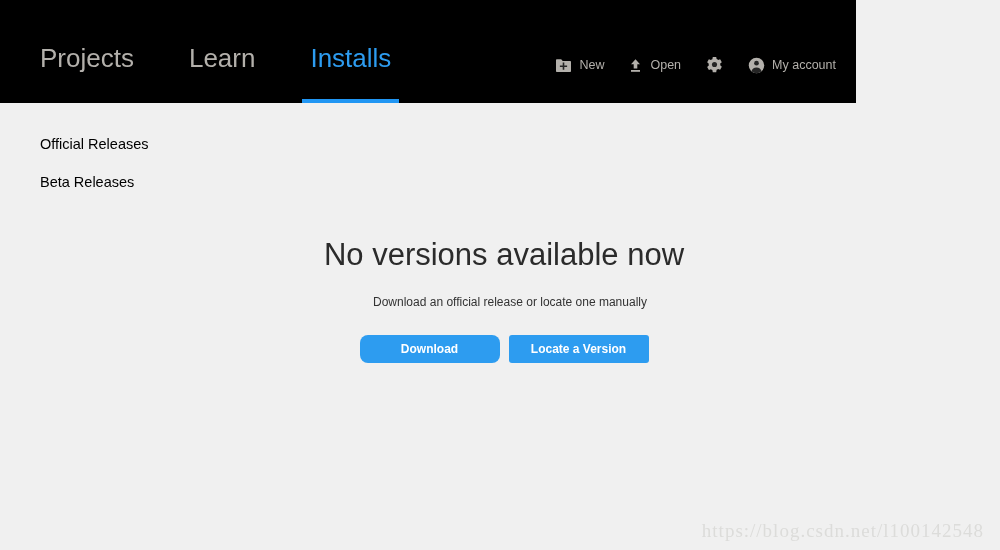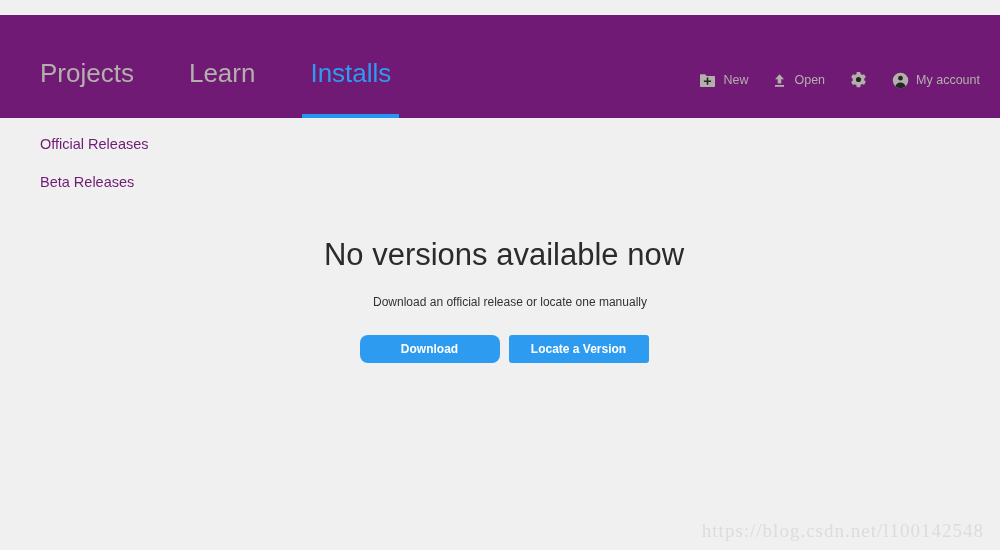--- a/index.html
+++ b/index.html
@@ -12,24 +12,24 @@
     background: #f0f0f0;
     font-family: "Liberation Sans", sans-serif;
     overflow: hidden;
     position: relative;
   }
 
   
   .header {
     position: absolute;
     left: 0;
-    top: 15px;
-    width: 1000px;
+    top: 0;
+    width: 856px;
     height: 103px;
-    background: #701a75;
+    background: #000000;
     box-sizing: border-box;
   }
   .nav-tabs {
     position: absolute;
     left: 40px;
     bottom: 0;
     display: flex;
     align-items: flex-end;
     height: 103px;
   }
@@ -86,21 +86,21 @@
 
   
   .sidebar {
     position: absolute;
     left: 40px;
     top: 136px;
     width: 230px;
   }
   .side-item {
     font-size: 14.5px;
-    color: #701a75;
+    color: #000000;
     margin-bottom: 21px;
     cursor: pointer;
     line-height: 1.2;
     white-space: nowrap;
   }
   .side-item.active { color: #2d9cf0; }
 
   
   .content {
     position: absolute;

